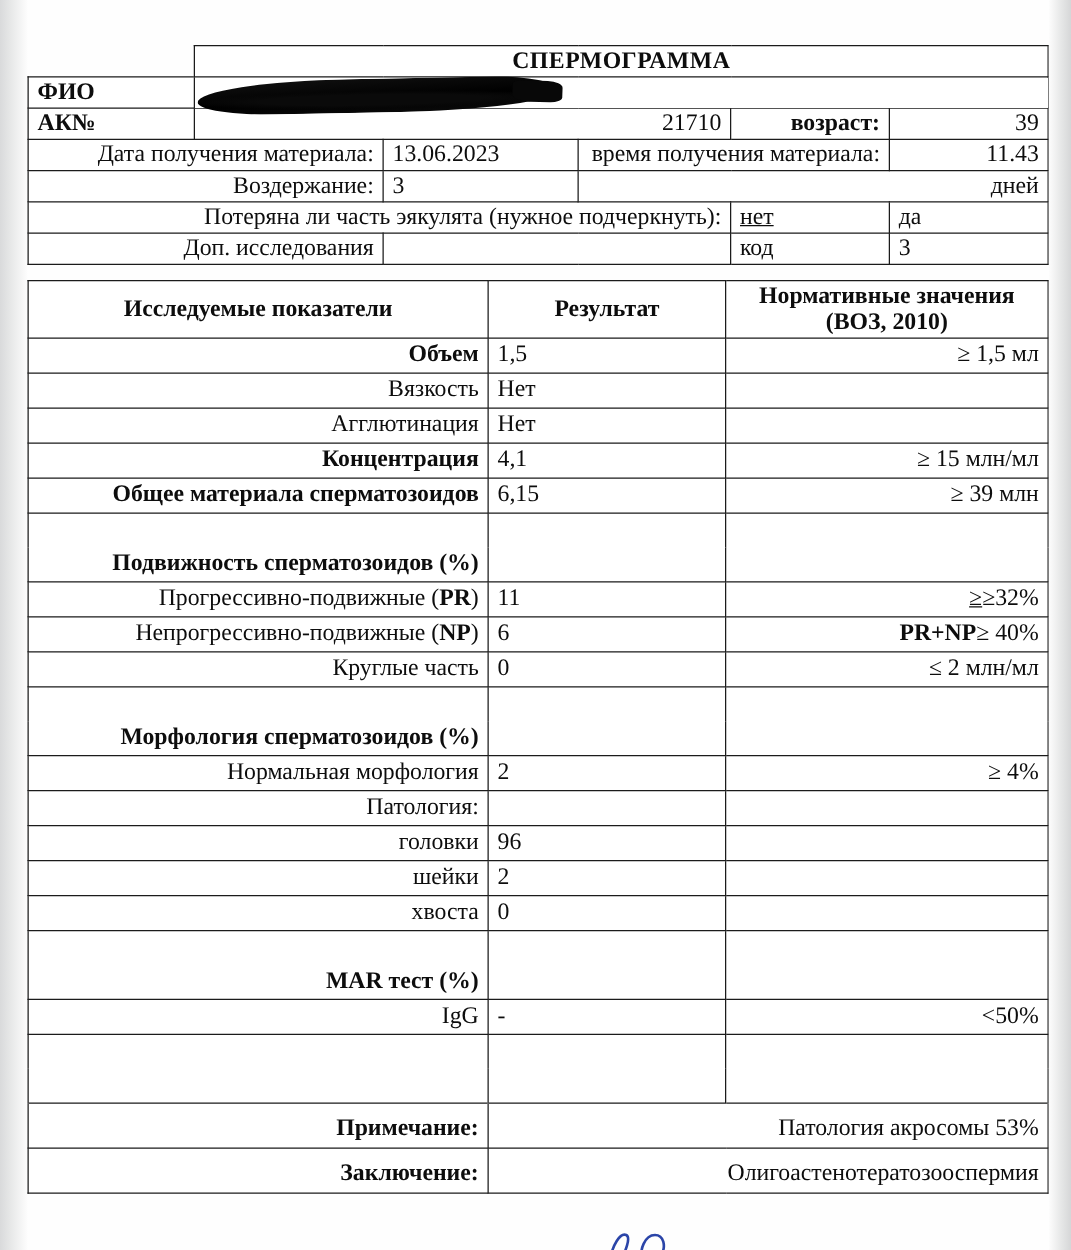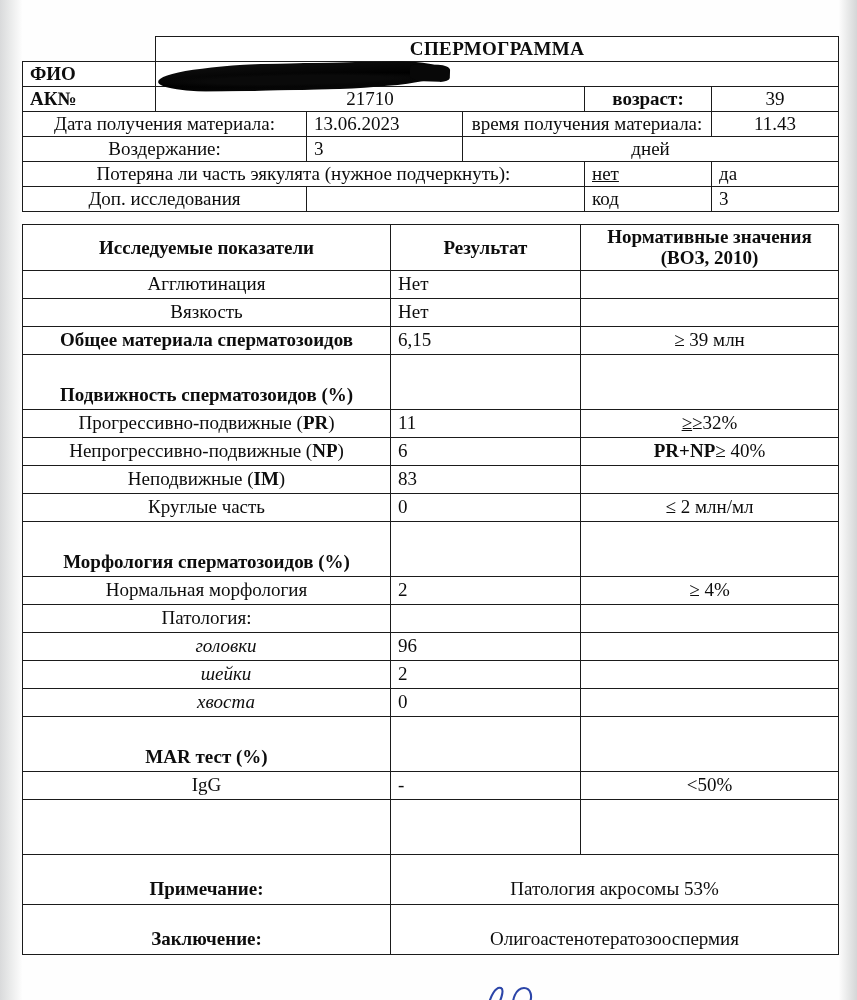--- a/index.html
+++ b/index.html
@@ -55,21 +55,21 @@
   td {
     border: 1.6px solid #1b1b1b;
     padding: 1px 7px;
     vertical-align: middle;
     line-height: 1.12;
     background: #ffffff;
   }
 
   .b { font-weight: bold; }
   .c { text-align: left; }
-  .l { text-align: center; }
+  .l { text-align: right; }
   .u { text-decoration: underline; }
   .nb { border: none; background: transparent; }
 
   
   #hdr-table {
     position: absolute;
     left: 0;
     top: 2px;
     width: 816px;
     margin-top: 34px;
@@ -148,23 +148,23 @@
   .gap-row td {
     height: 22px;
     border-left: 1.6px solid #1b1b1b;
     border-right: 1.6px solid #1b1b1b;
     border-top: none;
     border-bottom: none;
   }
   .gap-row td.mid,
   .gap-row td.right { border-left: none; }
 
-  .indent { padding-left: 46px; font-style: italic; }
-
-  .note-row td { height: 42px; vertical-align: top; padding-top: 23px; }
+  .indent { padding-left: 46px; }
+
+  .note-row td { height: 42px; vertical-align: top; padding-top: 9px; }
 
   
   .signature {
     position: absolute;
     left: 462px;
     top: 984px;
     width: 90px;
     height: 26px;
     overflow: hidden;
     pointer-events: none;
@@ -239,28 +239,38 @@
         <tr class="thead">
           <td>Исследуемые показатели</td>
           <td>Результат</td>
           <td>
             <span>Нормативные значения</span><br>
             <span>(ВОЗ, 2010)</span>
           </td>
         </tr>
 
         <tr>
+          <td class="l b">Объем</td>
+          <td class="c">1,5</td>
+          <td class="l">≥ 1,5 мл</td>
+        </tr>
+        <tr>
+          <td class="l">Вязкость</td>
+          <td class="c">Нет</td>
+          <td class="l"></td>
+        </tr>
+        <tr>
           <td class="l">Агглютинация</td>
           <td class="c">Нет</td>
           <td class="l"></td>
         </tr>
         <tr>
-          <td class="l">Вязкость</td>
-          <td class="c">Нет</td>
-          <td class="l"></td>
+          <td class="l b">Концентрация</td>
+          <td class="c">4,1</td>
+          <td class="l">≥ 15 млн/мл</td>
         </tr>
         <tr>
           <td class="l b">Общее материала сперматозоидов</td>
           <td class="c">6,15</td>
           <td class="l">≥ 39 млн</td>
         </tr>
 
         <tr class="spacer-row">
           <td></td>
           <td class="mid"></td>
@@ -275,25 +285,20 @@
 
         <tr>
           <td class="l">Прогрессивно-подвижные (<b>PR</b>)</td>
           <td class="c">11</td>
           <td class="l"><span class="u">≥</span><span>≥32%</span></td>
         </tr>
         <tr>
           <td class="l">Непрогрессивно-подвижные (<b>NP</b>)</td>
           <td class="c">6</td>
           <td class="l"><b>PR+NP</b><span>≥ 40%</span></td>
-        </tr>
-        <tr>
-          <td class="l">Неподвижные (<b>IM</b>)</td>
-          <td class="c">83</td>
-          <td class="l"></td>
         </tr>
         <tr>
           <td class="l">Круглые часть</td>
           <td class="c">0</td>
           <td class="l">≤ 2 млн/мл</td>
         </tr>
 
         <tr class="spacer-row">
           <td></td>
           <td class="mid"></td>

